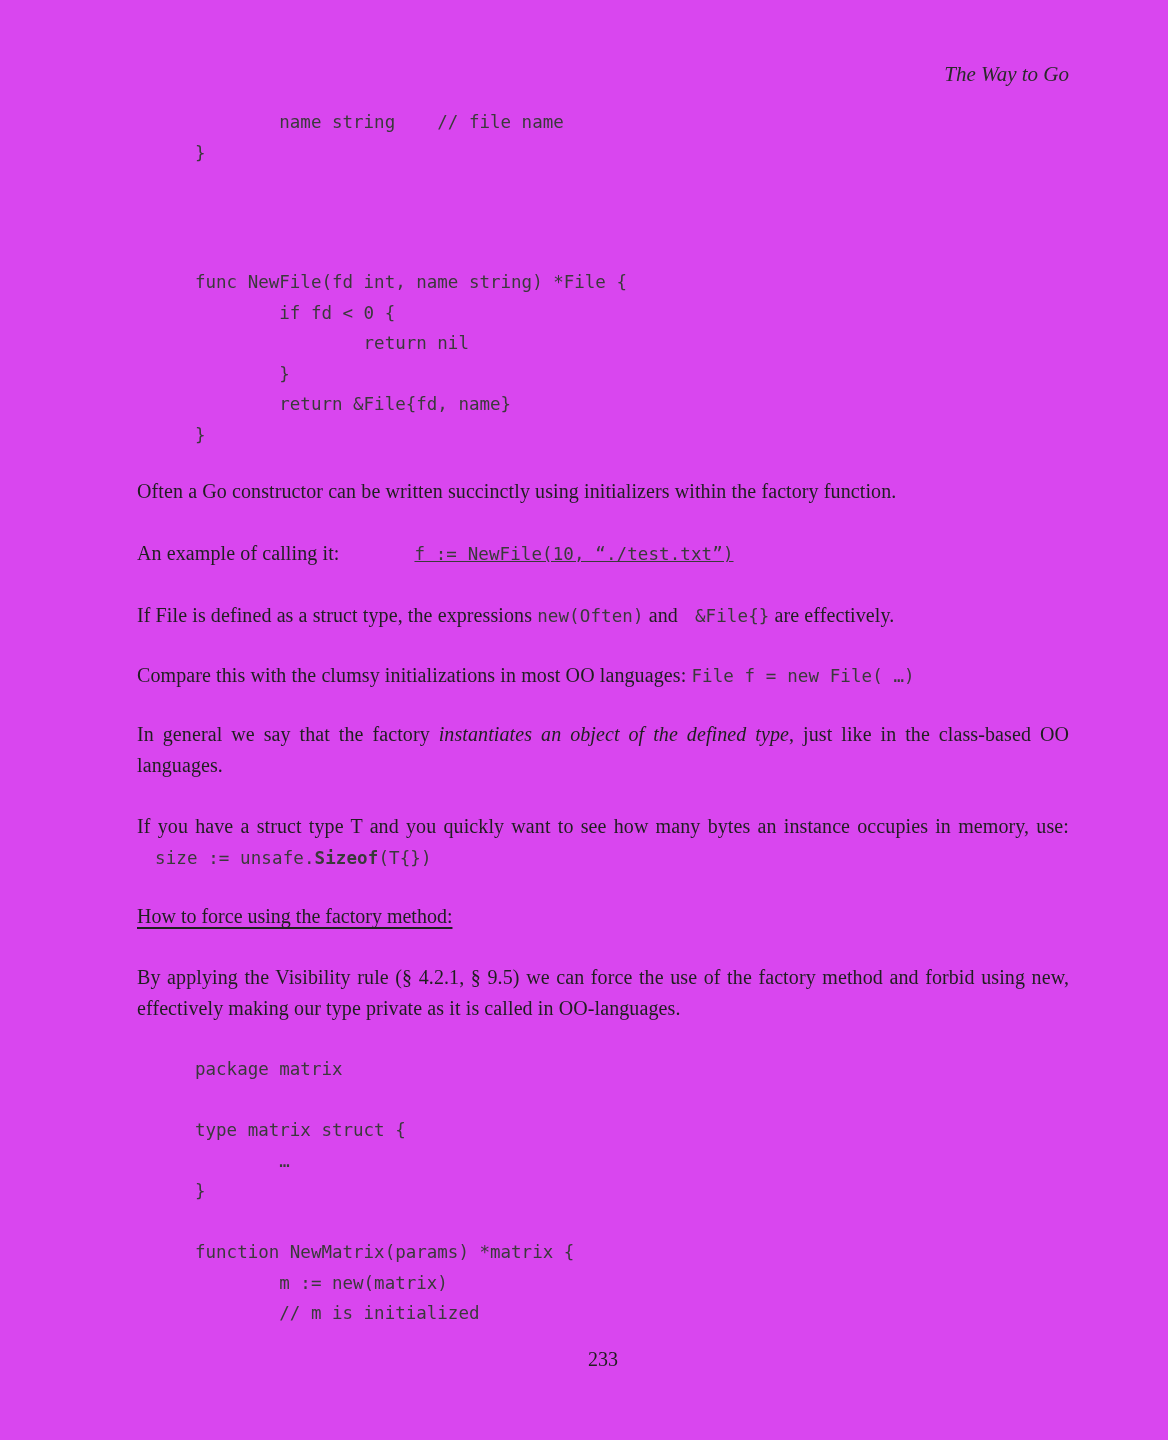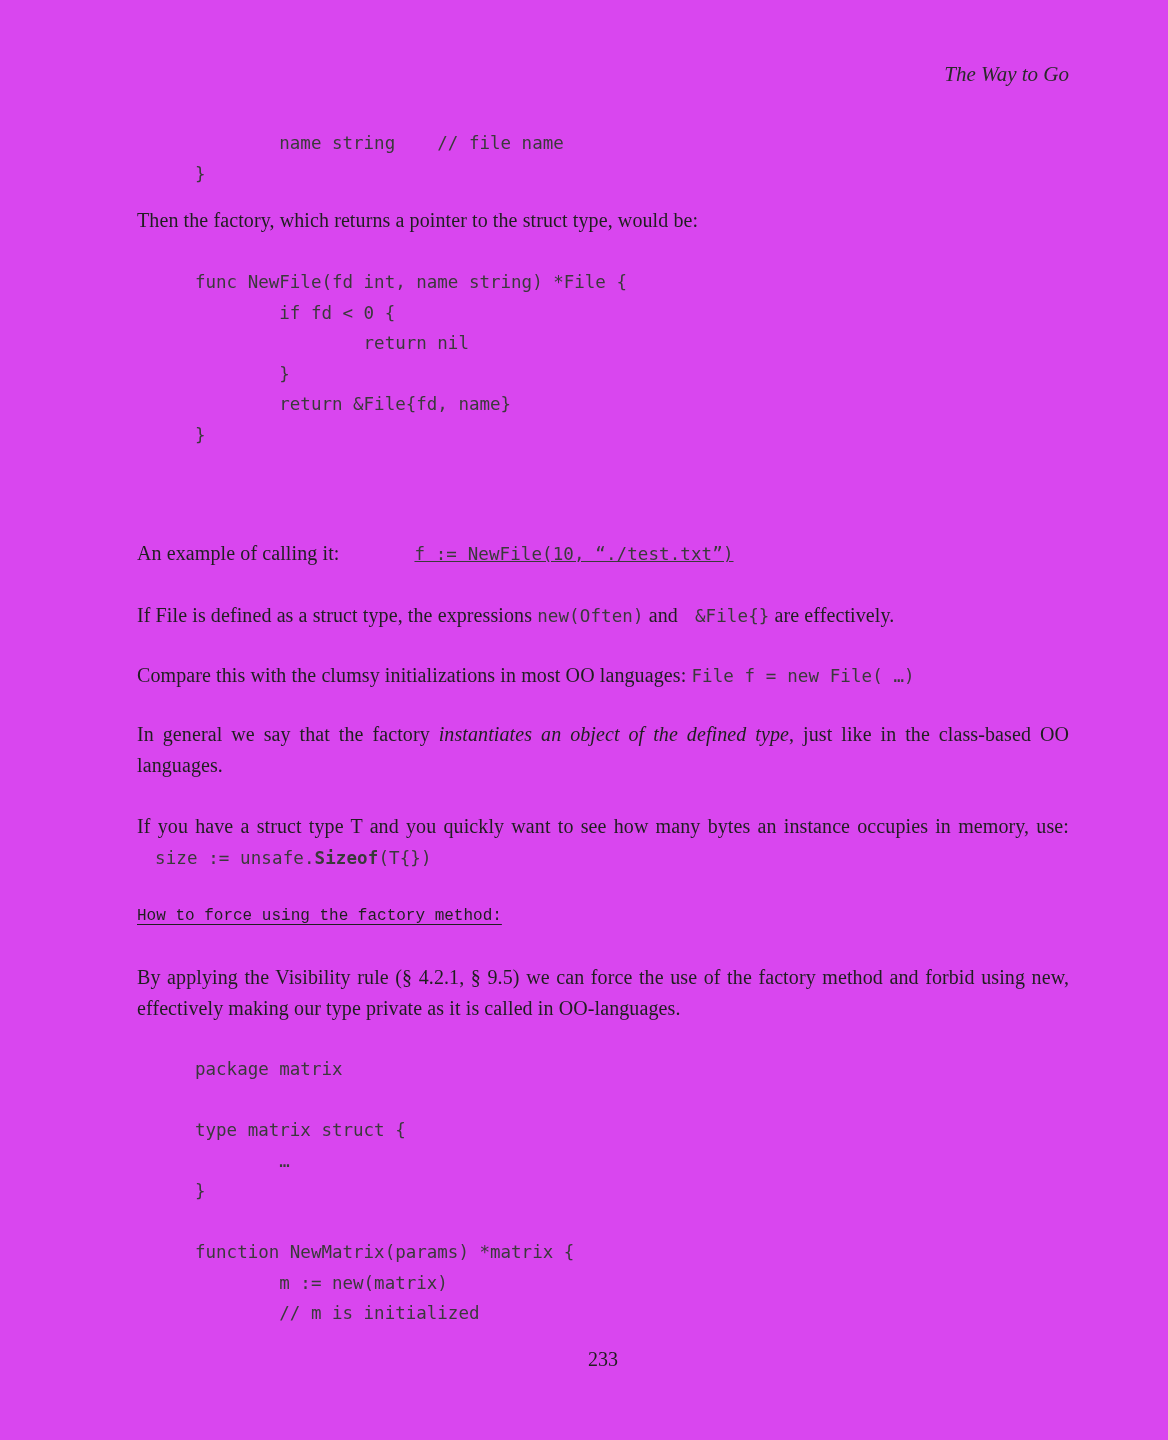--- a/index.html
+++ b/index.html
@@ -56,22 +56,22 @@
   .running-head {
     position: absolute;
     top: 62px;
     right: 99px;
     font-family: "Liberation Serif", serif;
     font-style: italic;
     font-size: 21px;
     color: #2a2a2a;
   }
   .section-heading {
-    font-family: Liberation Mono, monospace;
-    font-size: 16px;
+    font-family: Liberation Serif, serif;
+    font-size: 20px;
     line-height: 31px;
     color: #1f1f1f;
     text-decoration: underline;
     text-underline-offset: 4px;
     margin: 0;
     font-weight: normal;
   }
   .page-number {
     position: absolute;
     top: 1348px;
@@ -93,32 +93,32 @@
     margin-left: 18px;
   }
 </style>
 </head>
 <body>
 
 <div class="page">
 
   <div class="running-head">The Way to Go</div>
 
-  <pre class="code-block" style="top:128px">        name string    // file name
+  <pre class="code-block" style="top:107px">        name string    // file name
 }</pre>
 
-  <p class="body-text abs" style="top:205px">Then the factory, which returns a pointer to the struct type, would be:</p>
 
   <pre class="code-block" style="top:267px">func NewFile(fd int, name string) *File {
         if fd &lt; 0 {
                 return nil
         }
         return &amp;File{fd, name}
 }</pre>
 
+  <p class="body-text abs" style="top:476px">Often a Go constructor can be written succinctly using initializers within the factory function.</p>
 
   <p class="body-text abs" style="top:538px"><span>An example of calling it:</span><span class="inline-code example-code-gap">f := NewFile(10, “./test.txt”)</span></p>
 
   <p class="body-text abs" style="top:600px"><span>If File is defined as a struct type, the expressions </span><span class="inline-code">new(Often)</span><span> and </span><span class="inline-code small-gap">&amp;File{}</span><span> are effectively.</span></p>
 
   <p class="body-text abs justify" style="top:719px"><span>In general we say that the factory </span><span class="italic">instantiates an object of the defined type</span><span>, just like in the class-based OO languages.</span></p>
 
   <p class="body-text abs" style="top:660px"><span>Compare this with the clumsy initializations in most OO languages: </span><span class="inline-code">File f = new File( …)</span></p>
 
   <p class="body-text abs justify" style="top:811px"><span>If you have a struct type T and you quickly want to see how many bytes an instance occupies in memory, use: </span><span class="inline-code use-gap">size := unsafe.</span><span class="inline-code bold">Sizeof</span><span class="inline-code">(T{})</span></p>

